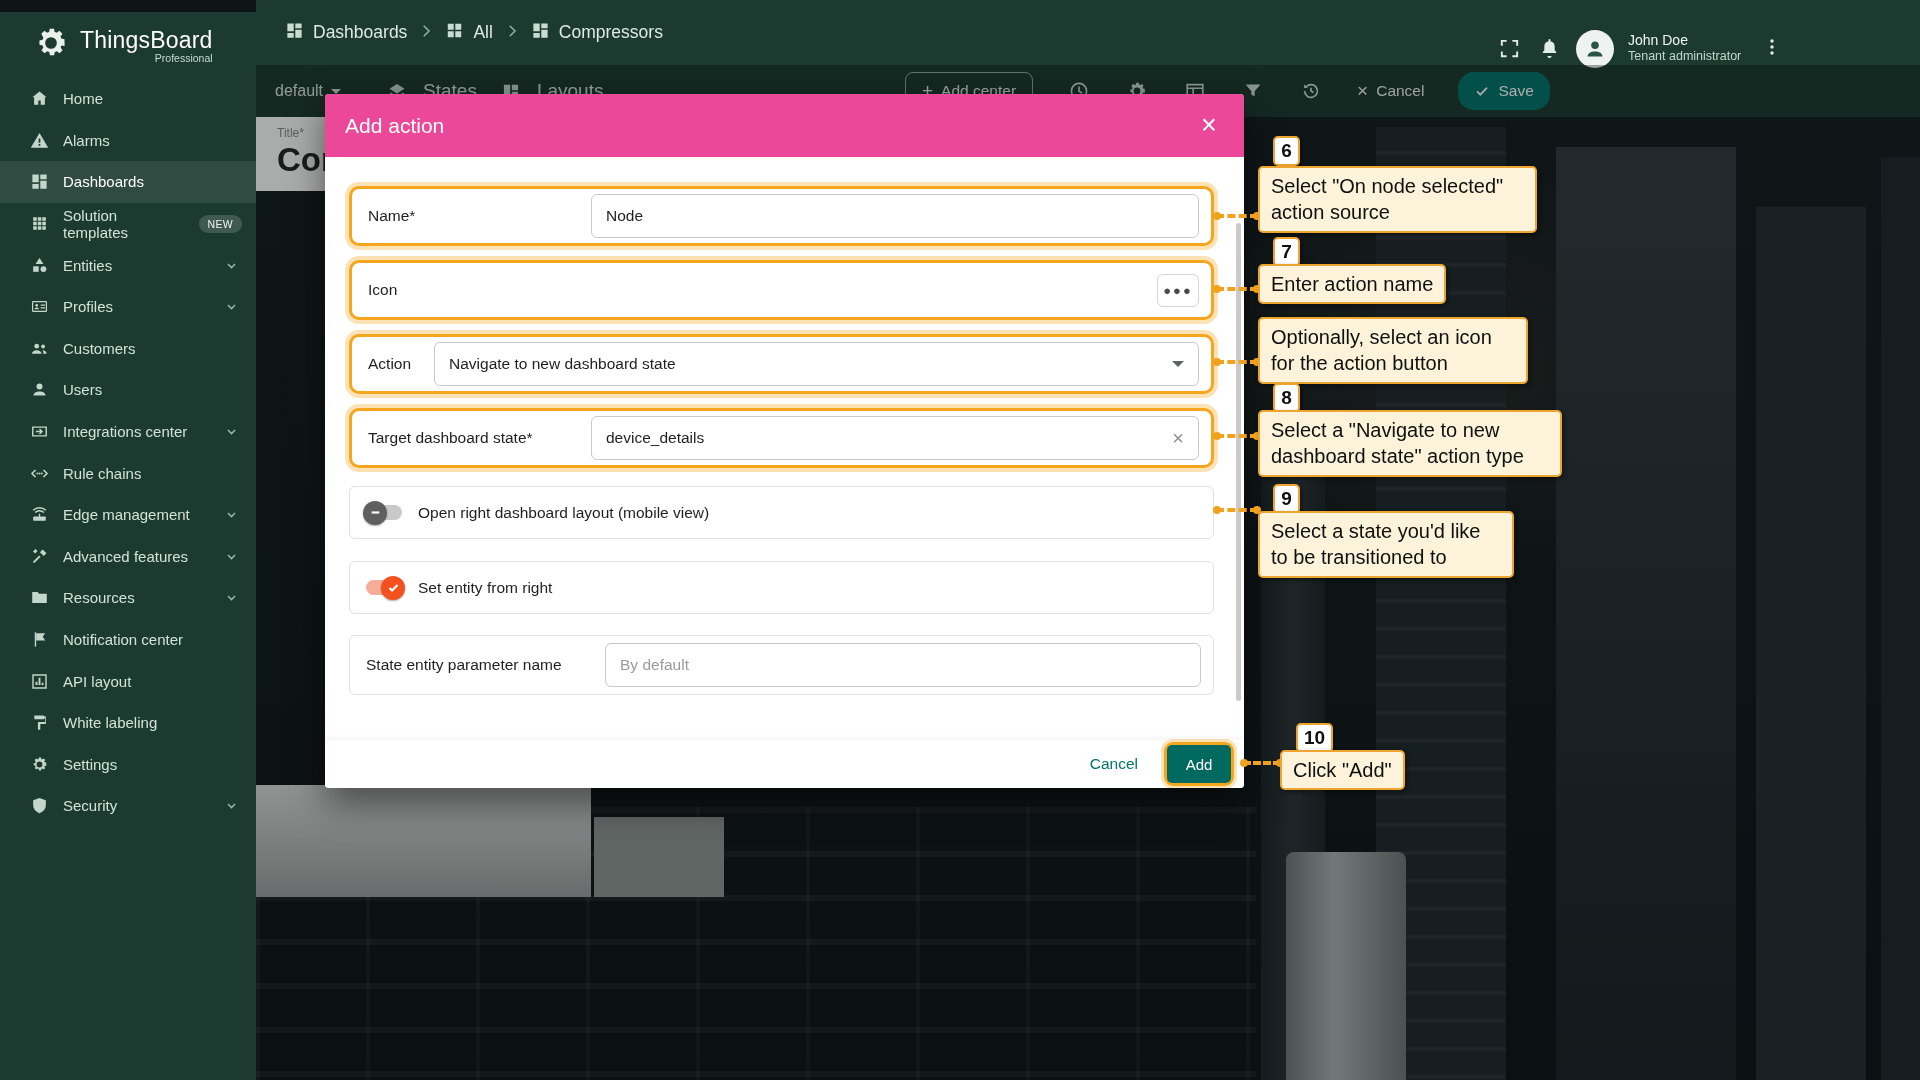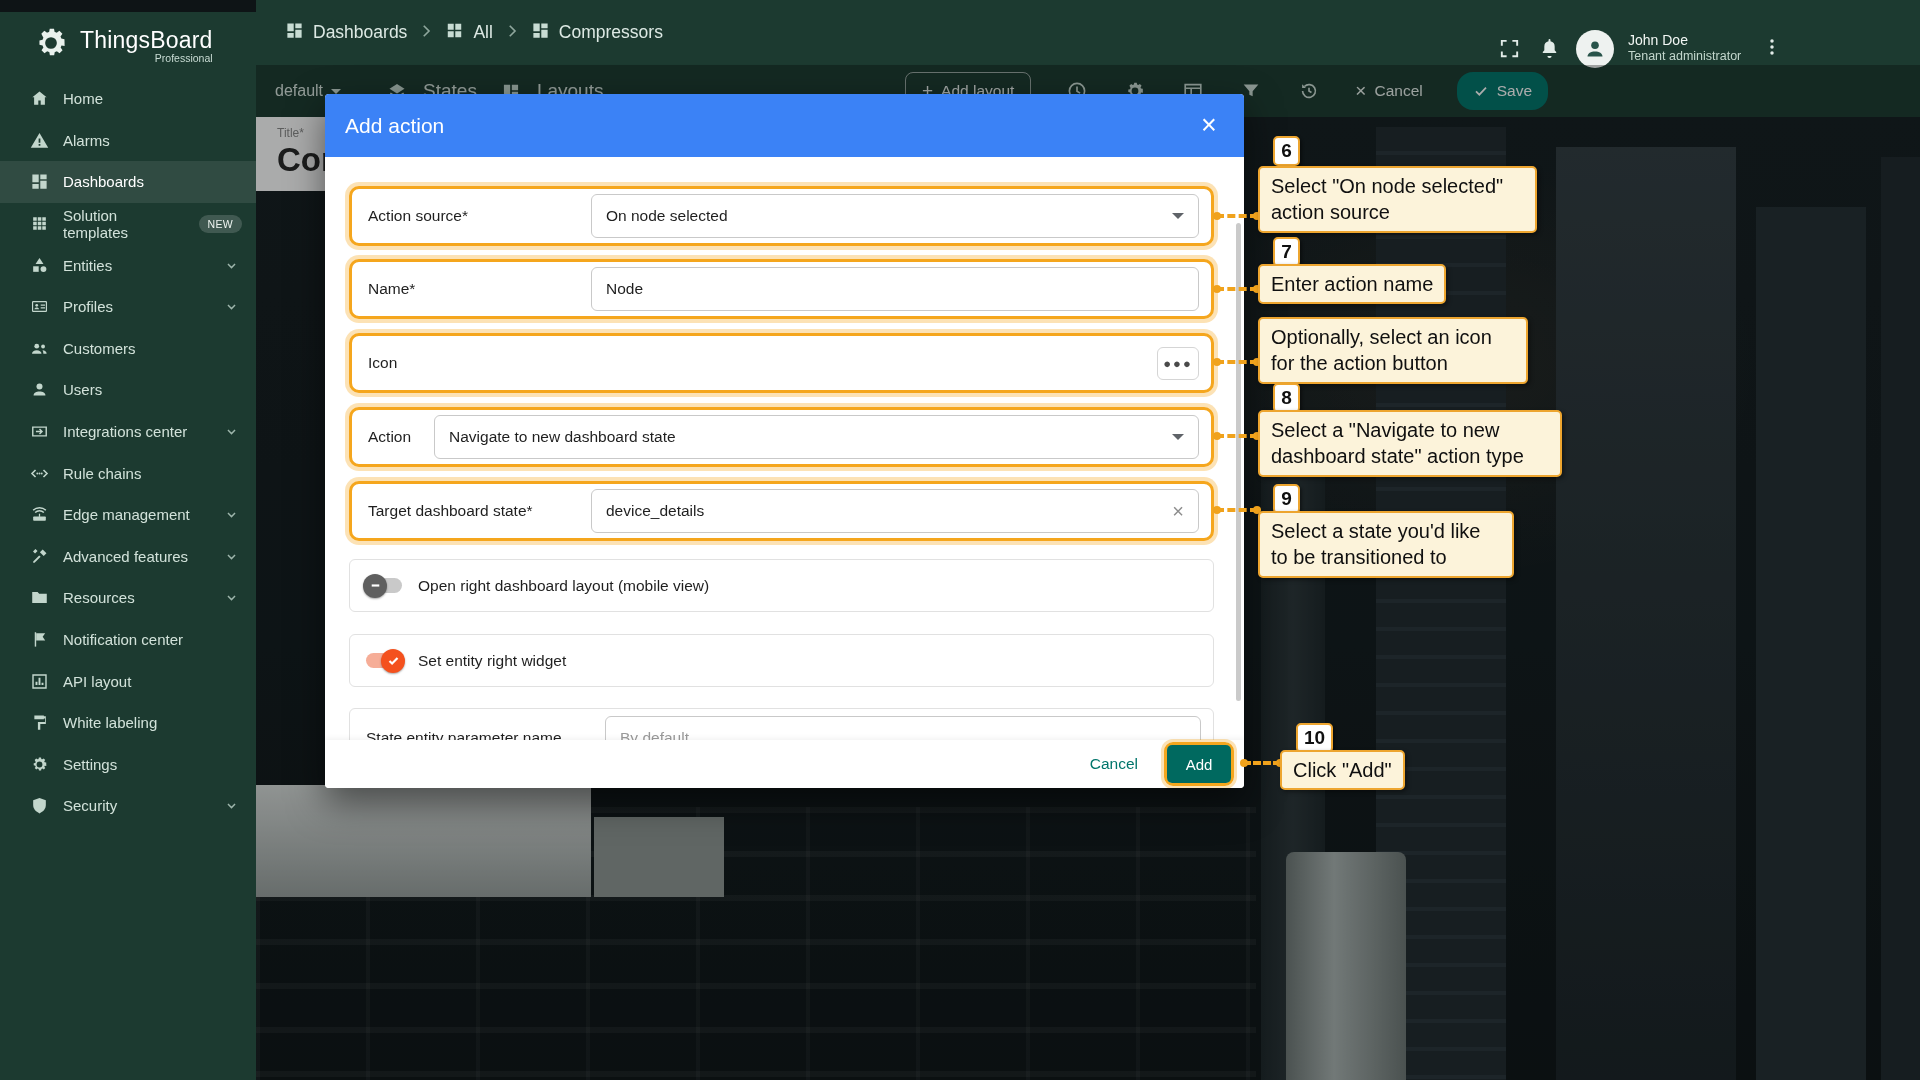--- a/index.html
+++ b/index.html
@@ -73,21 +73,21 @@
     background:linear-gradient(90deg,#6f7876,#aab3b1 40%,#6f7876); }
   .title-card { position:absolute; left:0; top:0; width:760px; height:74px; background:#ffffff; padding:9px 21px; }
   .flabel { font-size:12px; color:#8a8a8a; }
   .fvalue { font-size:33px; font-weight:700; color:#262626; margin-top:1px; }
 
   
   .backdrop { position:absolute; left:256px; top:65px; width:1664px; height:1015px; background:rgba(5,9,10,.34); z-index:10; }
 
   
   .modal { position:absolute; left:325px; top:94px; width:919px; height:694px; background:#fff; border-radius:4px; overflow:hidden; box-shadow:0 14px 36px rgba(0,0,0,.5); z-index:20; }
-  .modal-header { height:63px; background:#3b82f6; color:#fff; display:flex; align-items:center; padding:0 20px; }
+  .modal-header { height:63px; background:#ec4899; color:#fff; display:flex; align-items:center; padding:0 20px; }
   .modal-title { font-size:21px; font-weight:500; flex:1; }
   .modal-close { width:30px; height:30px; display:flex; align-items:center; justify-content:center; font-size:27px; cursor:pointer; }
   .modal-body { position:relative; height:631px; padding:29px 30px 0 24px; overflow:hidden; }
   .hl-row { border:3px solid #f5a61d; box-shadow:0 0 0 4px rgba(245,166,29,.33); border-radius:10px; height:60px; display:flex; align-items:center; padding:0 12px 0 16px; margin-bottom:13px; background:#fff; }
   .m14 { margin-bottom:14px; } .m18 { margin-bottom:18px; }
   .row-label { font-size:15.5px; color:#1f1f1f; }
   .w223 { width:223px; flex:none; }
   .w66 { width:66px; flex:none; }
   .field { flex:1; height:44px; border:1px solid #c9c9c9; border-radius:6px; display:flex; align-items:center; padding:0 14px; font-size:15.5px; color:#1f1f1f; background:#fff; }
   .sel-caret { margin-left:auto; width:0; height:0; border-left:6px solid transparent; border-right:6px solid transparent; border-top:6px solid #5f6368; }
@@ -417,21 +417,21 @@
     <span class="tb-group" style="margin-left:24px;">
       <svg viewBox="0 0 24 24">
           <path fill="currentColor" d="M3.5 4.5H11v15H3.5zM13 4.5h7.5V11H13zM13 13h7.5v6.5H13z"></path>
         </svg>
       <span>Layouts</span>
     </span>
   </div>
   <div class="toolbar-right">
     <span class="add-widget">
       <span class="plus">+</span>
-      <span>Add layout</span>
+      <span>Add center</span>
     </span>
     <span class="tb-icon">
         <svg viewBox="0 0 24 24">
           <circle fill="none" stroke="currentColor" stroke-width="1.8" cx="12" cy="12" r="8.3"></circle>
           <path fill="none" stroke="currentColor" stroke-width="1.8" d="M12 7v5.3l3.4 2"></path>
         </svg>
       </span>
     <span class="tb-icon">
         <svg viewBox="0 0 24 24">
           <path fill="currentColor" fill-rule="evenodd" d="M12 8.3a3.7 3.7 0 1 0 0 7.4 3.7 3.7 0 0 0 0-7.4zm8.6 5.6-2-.4a6.8 6.8 0 0 1-.5 1.3l1.2 1.7-1.9 1.9-1.7-1.2c-.4.2-.8.4-1.3.5l-.4 2h-2.7l-.4-2a6.8 6.8 0 0 1-1.3-.5l-1.7 1.2-1.9-1.9 1.2-1.7c-.2-.4-.4-.8-.5-1.3l-2-.4v-2.7l2-.4c.1-.5.3-.9.5-1.3L5.9 6.2l1.9-1.9 1.7 1.2c.4-.2.8-.4 1.3-.5l.4-2h2.7l.4 2c.5.1.9.3 1.3.5l1.7-1.2 1.9 1.9-1.2 1.7c.2.4.4.8.5 1.3l2 .4z"></path>
@@ -487,27 +487,20 @@
 
   <div class="backdrop"></div>
 
   <section class="modal">
     <div class="modal-header">
       <span class="modal-title">Add action</span>
       <span class="modal-close">×</span>
     </div>
     <div class="modal-body">
 
-      <div class="hl-row">
-        <span class="row-label w223">Action source*</span>
-        <span class="field">
-          <span>On node selected</span>
-          <span class="sel-caret"></span>
-        </span>
-      </div>
 
       <div class="hl-row m14">
         <span class="row-label w223">Name*</span>
         <span class="field">
           <span>Node</span>
         </span>
       </div>
 
       <div class="hl-row m14">
         <span class="row-label">Icon</span>
@@ -542,21 +535,21 @@
       </div>
 
       <div class="plain-row mb21">
         <span class="toggle on">
           <span class="knob">
               <svg viewBox="0 0 12 12">
                 <path d="m2.3 6.4 2.4 2.4 5-5.2" stroke="#fff" stroke-width="2" fill="none"></path>
               </svg>
             </span>
         </span>
-        <span>Set entity right widget</span>
+        <span>Set entity from right</span>
       </div>
 
       <div class="plain-row row8">
         <span class="row-label w223">State entity parameter name</span>
         <span class="field">
           <span class="placeholder">By default</span>
         </span>
       </div>
 
       <div class="modal-scrollbar"></div>

